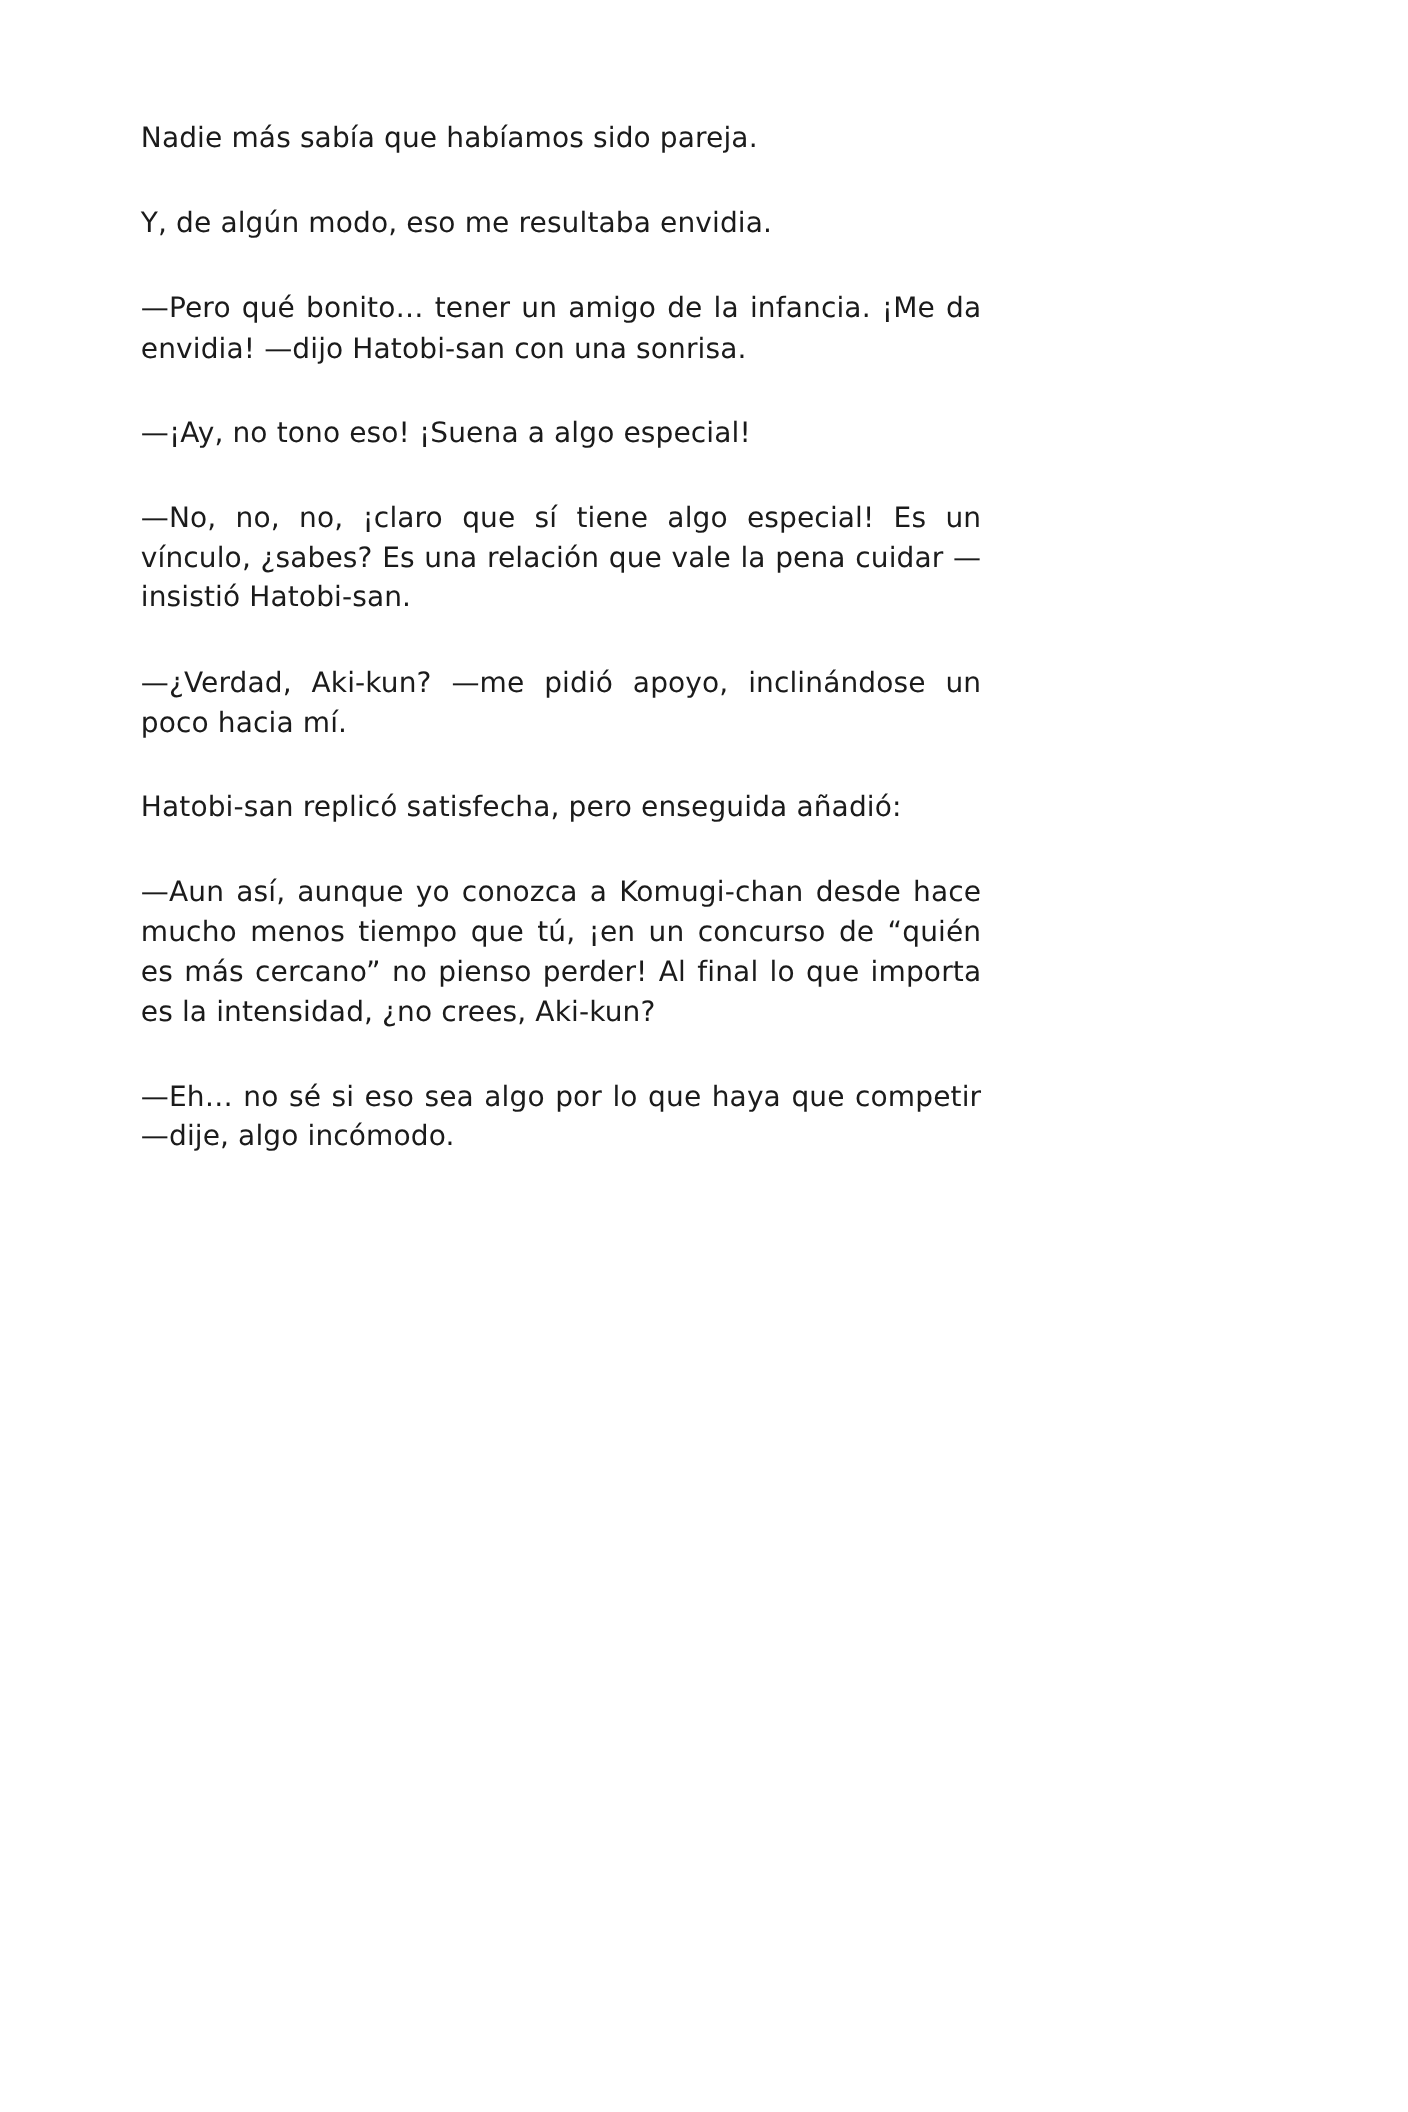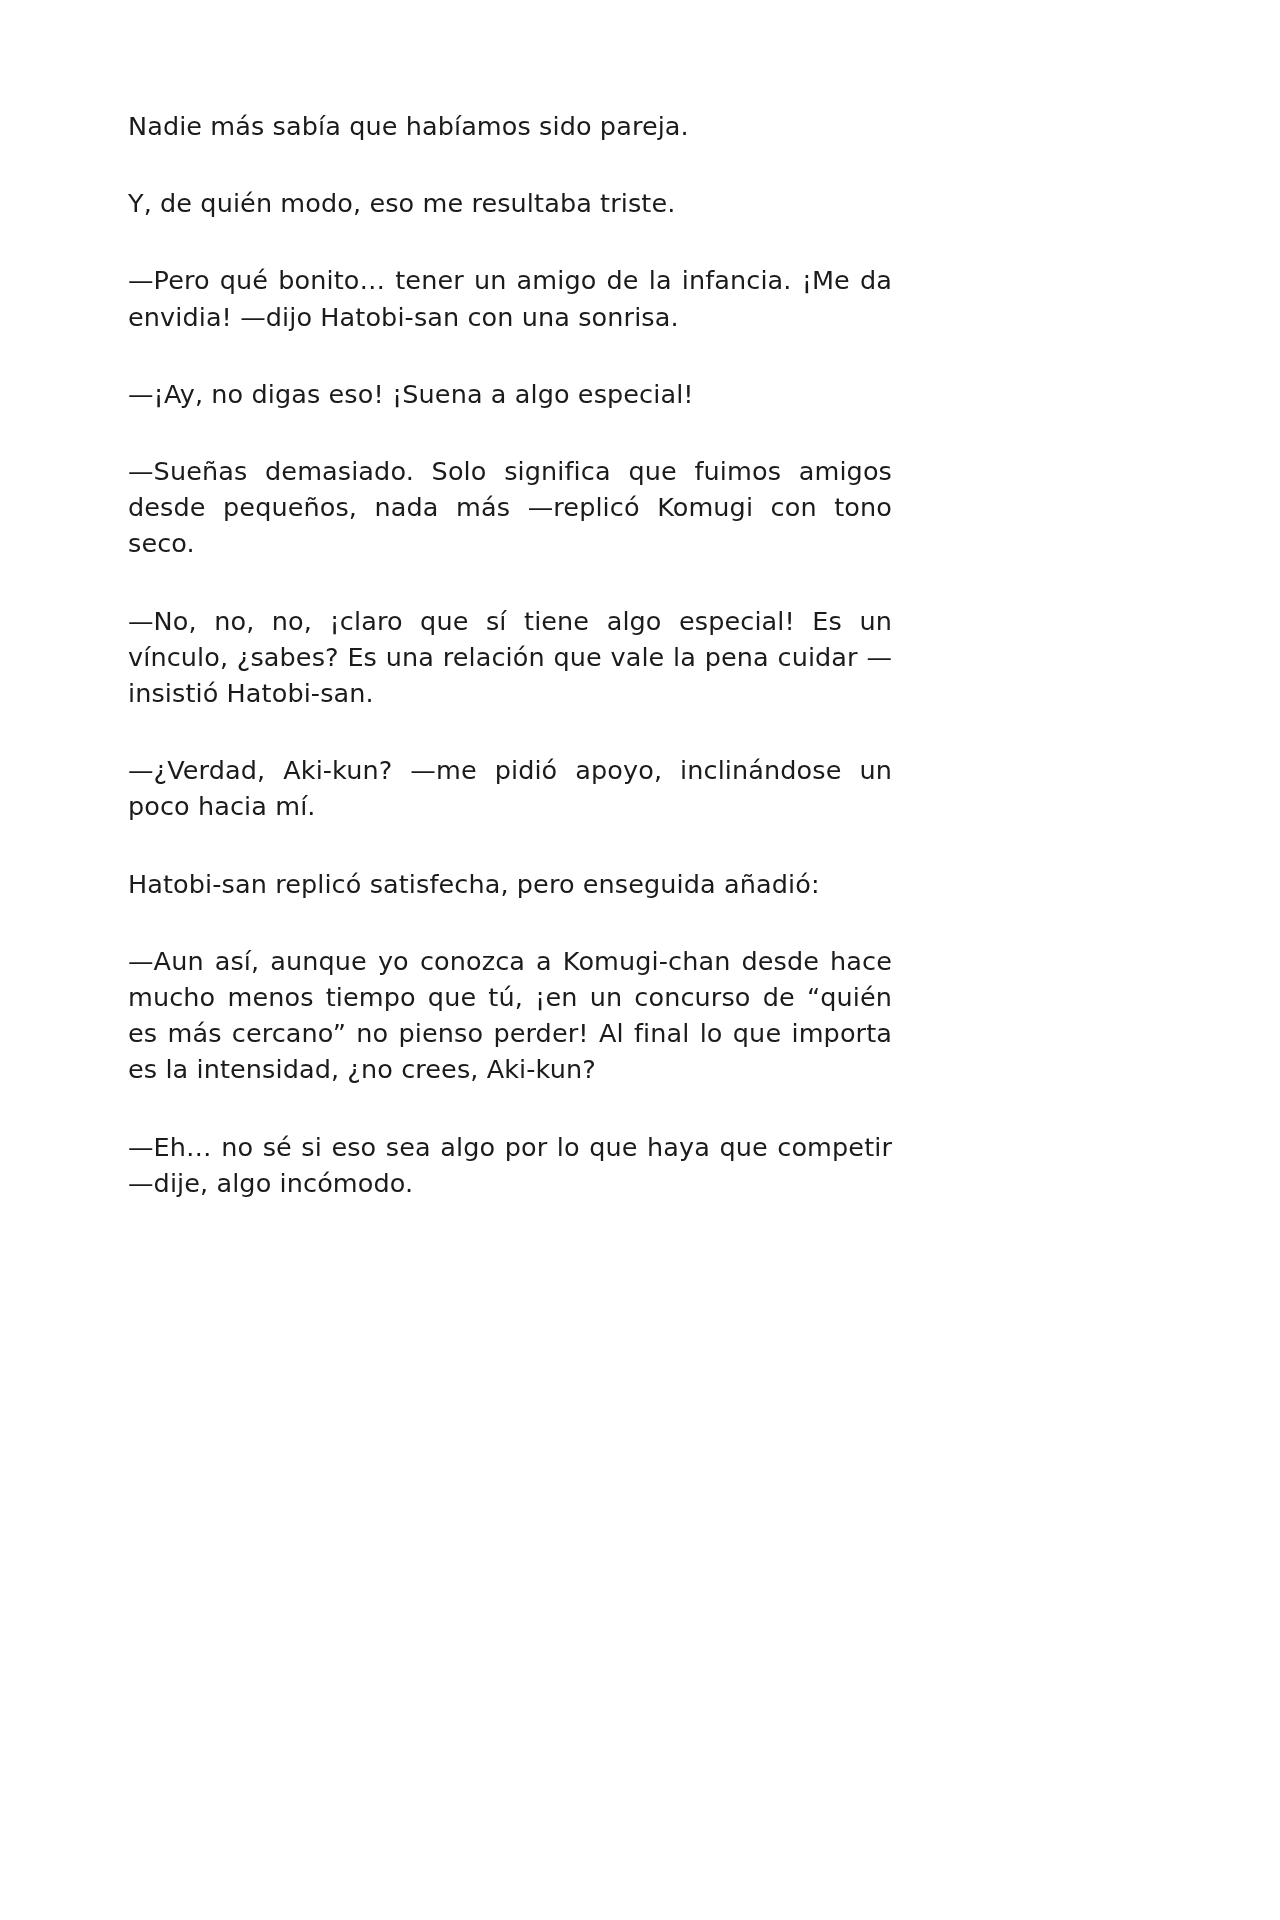--- a/index.html
+++ b/index.html
@@ -37,23 +37,22 @@
   p.para:last-child {
     margin-bottom: 0;
   }
 </style>
 </head>
 <body>
 
 <div class="page">
   <div class="doc-body">
     <p class="para">Nadie más sabía que habíamos sido pareja.</p>
-    <p class="para">Y, de quién modo, eso me resultaba triste.</p>
+    <p class="para">Y, de algún modo, eso me resultaba envidia.</p>
     <p class="para">—Pero qué bonito… tener un amigo de la infancia. ¡Me da envidia! —dijo Hatobi-san con una sonrisa.</p>
-    <p class="para">—¡Ay, no digas eso! ¡Suena a algo especial!</p>
-    <p class="para">—Sueñas demasiado. Solo significa que fuimos amigos desde pequeños, nada más —replicó Komugi con tono seco.</p>
+    <p class="para">—¡Ay, no tono eso! ¡Suena a algo especial!</p>
     <p class="para">—No, no, no, ¡claro que sí tiene algo especial! Es un vínculo, ¿sabes? Es una relación que vale la pena cuidar —insistió Hatobi-san.</p>
     <p class="para">—¿Verdad, Aki-kun? —me pidió apoyo, inclinándose un poco hacia mí.</p>
     <p class="para">Hatobi-san replicó satisfecha, pero enseguida añadió:</p>
     <p class="para">—Aun así, aunque yo conozca a Komugi-chan desde hace mucho menos tiempo que tú, ¡en un concurso de “quién es más cercano” no pienso perder! Al final lo que importa es la intensidad, ¿no crees, Aki-kun?</p>
     <p class="para">—Eh… no sé si eso sea algo por lo que haya que competir —dije, algo incómodo.</p>
   </div>
 </div>
 
 </body></html>

